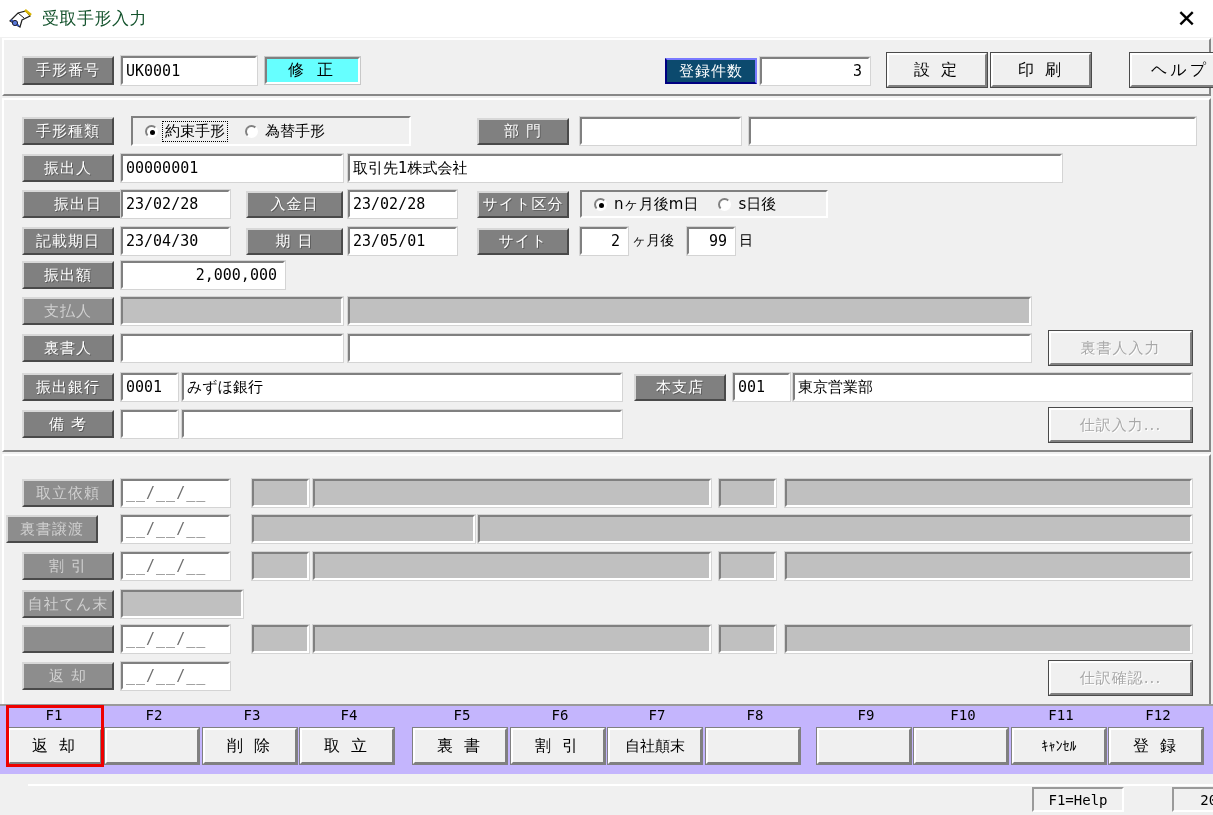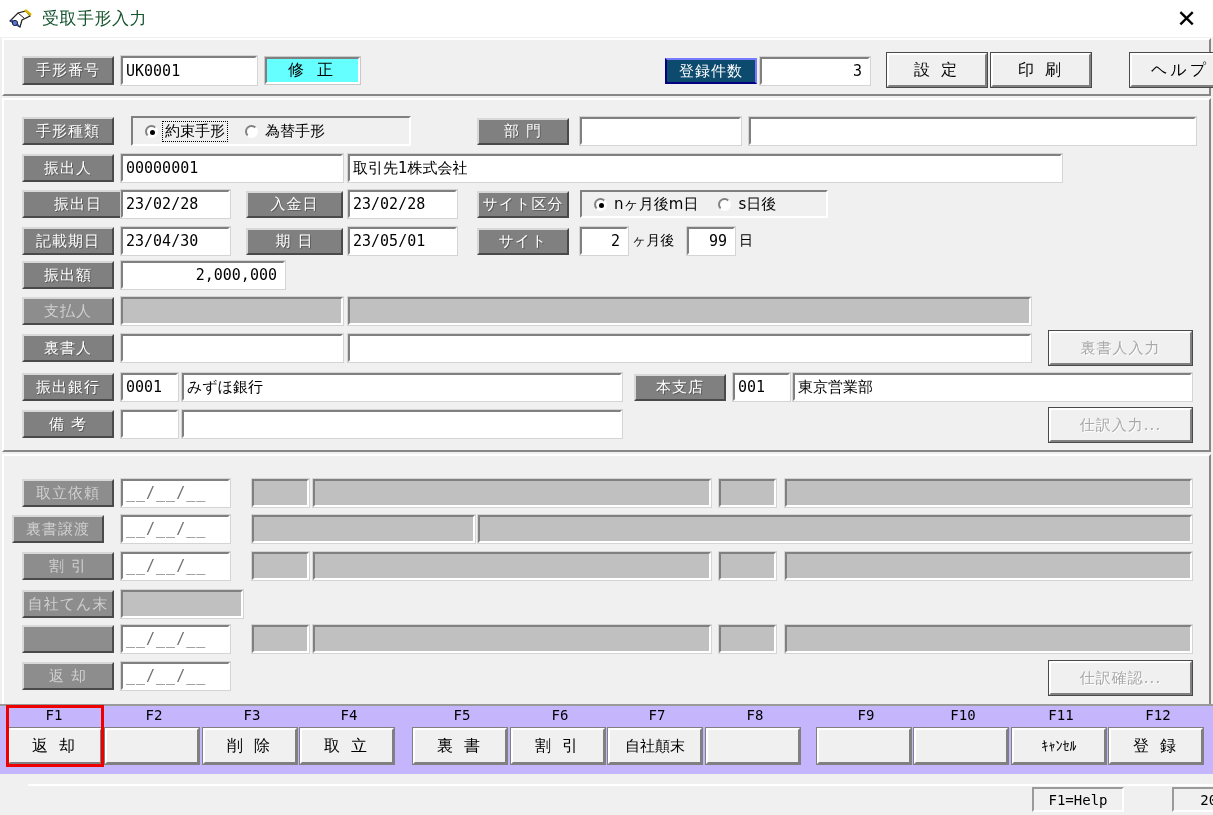--- a/index.html
+++ b/index.html
@@ -281,21 +281,21 @@
 
   <div class="panel panelC"></div>
 
   <div class="lbl dim" style="left:22px;top:479px;width:92px;height:28px;">取立依頼</div>
   <div class="inp datefield" style="left:121px;top:479px;width:109px;height:28px;">__/__/__</div>
   <div class="inp dis" style="left:252px;top:479px;width:57px;height:28px;"></div>
   <div class="inp dis" style="left:313px;top:479px;width:398px;height:28px;"></div>
   <div class="inp dis" style="left:719px;top:479px;width:57px;height:28px;"></div>
   <div class="inp dis" style="left:785px;top:479px;width:407px;height:28px;"></div>
 
-  <div class="lbl dim" style="left:12px;top:515px;width:92px;height:28px;">裏書譲渡</div>
+  <div class="lbl dim" style="left:6px;top:515px;width:92px;height:28px;">裏書譲渡</div>
   <div class="inp datefield" style="left:121px;top:515px;width:109px;height:28px;">__/__/__</div>
   <div class="inp dis" style="left:252px;top:515px;width:223px;height:28px;"></div>
   <div class="inp dis" style="left:478px;top:515px;width:714px;height:28px;"></div>
 
   <div class="lbl dim" style="left:22px;top:552px;width:92px;height:28px;">割  引</div>
   <div class="inp datefield" style="left:121px;top:552px;width:109px;height:28px;">__/__/__</div>
   <div class="inp dis" style="left:252px;top:552px;width:57px;height:28px;"></div>
   <div class="inp dis" style="left:313px;top:552px;width:398px;height:28px;"></div>
   <div class="inp dis" style="left:719px;top:552px;width:57px;height:28px;"></div>
   <div class="inp dis" style="left:785px;top:552px;width:407px;height:28px;"></div>

